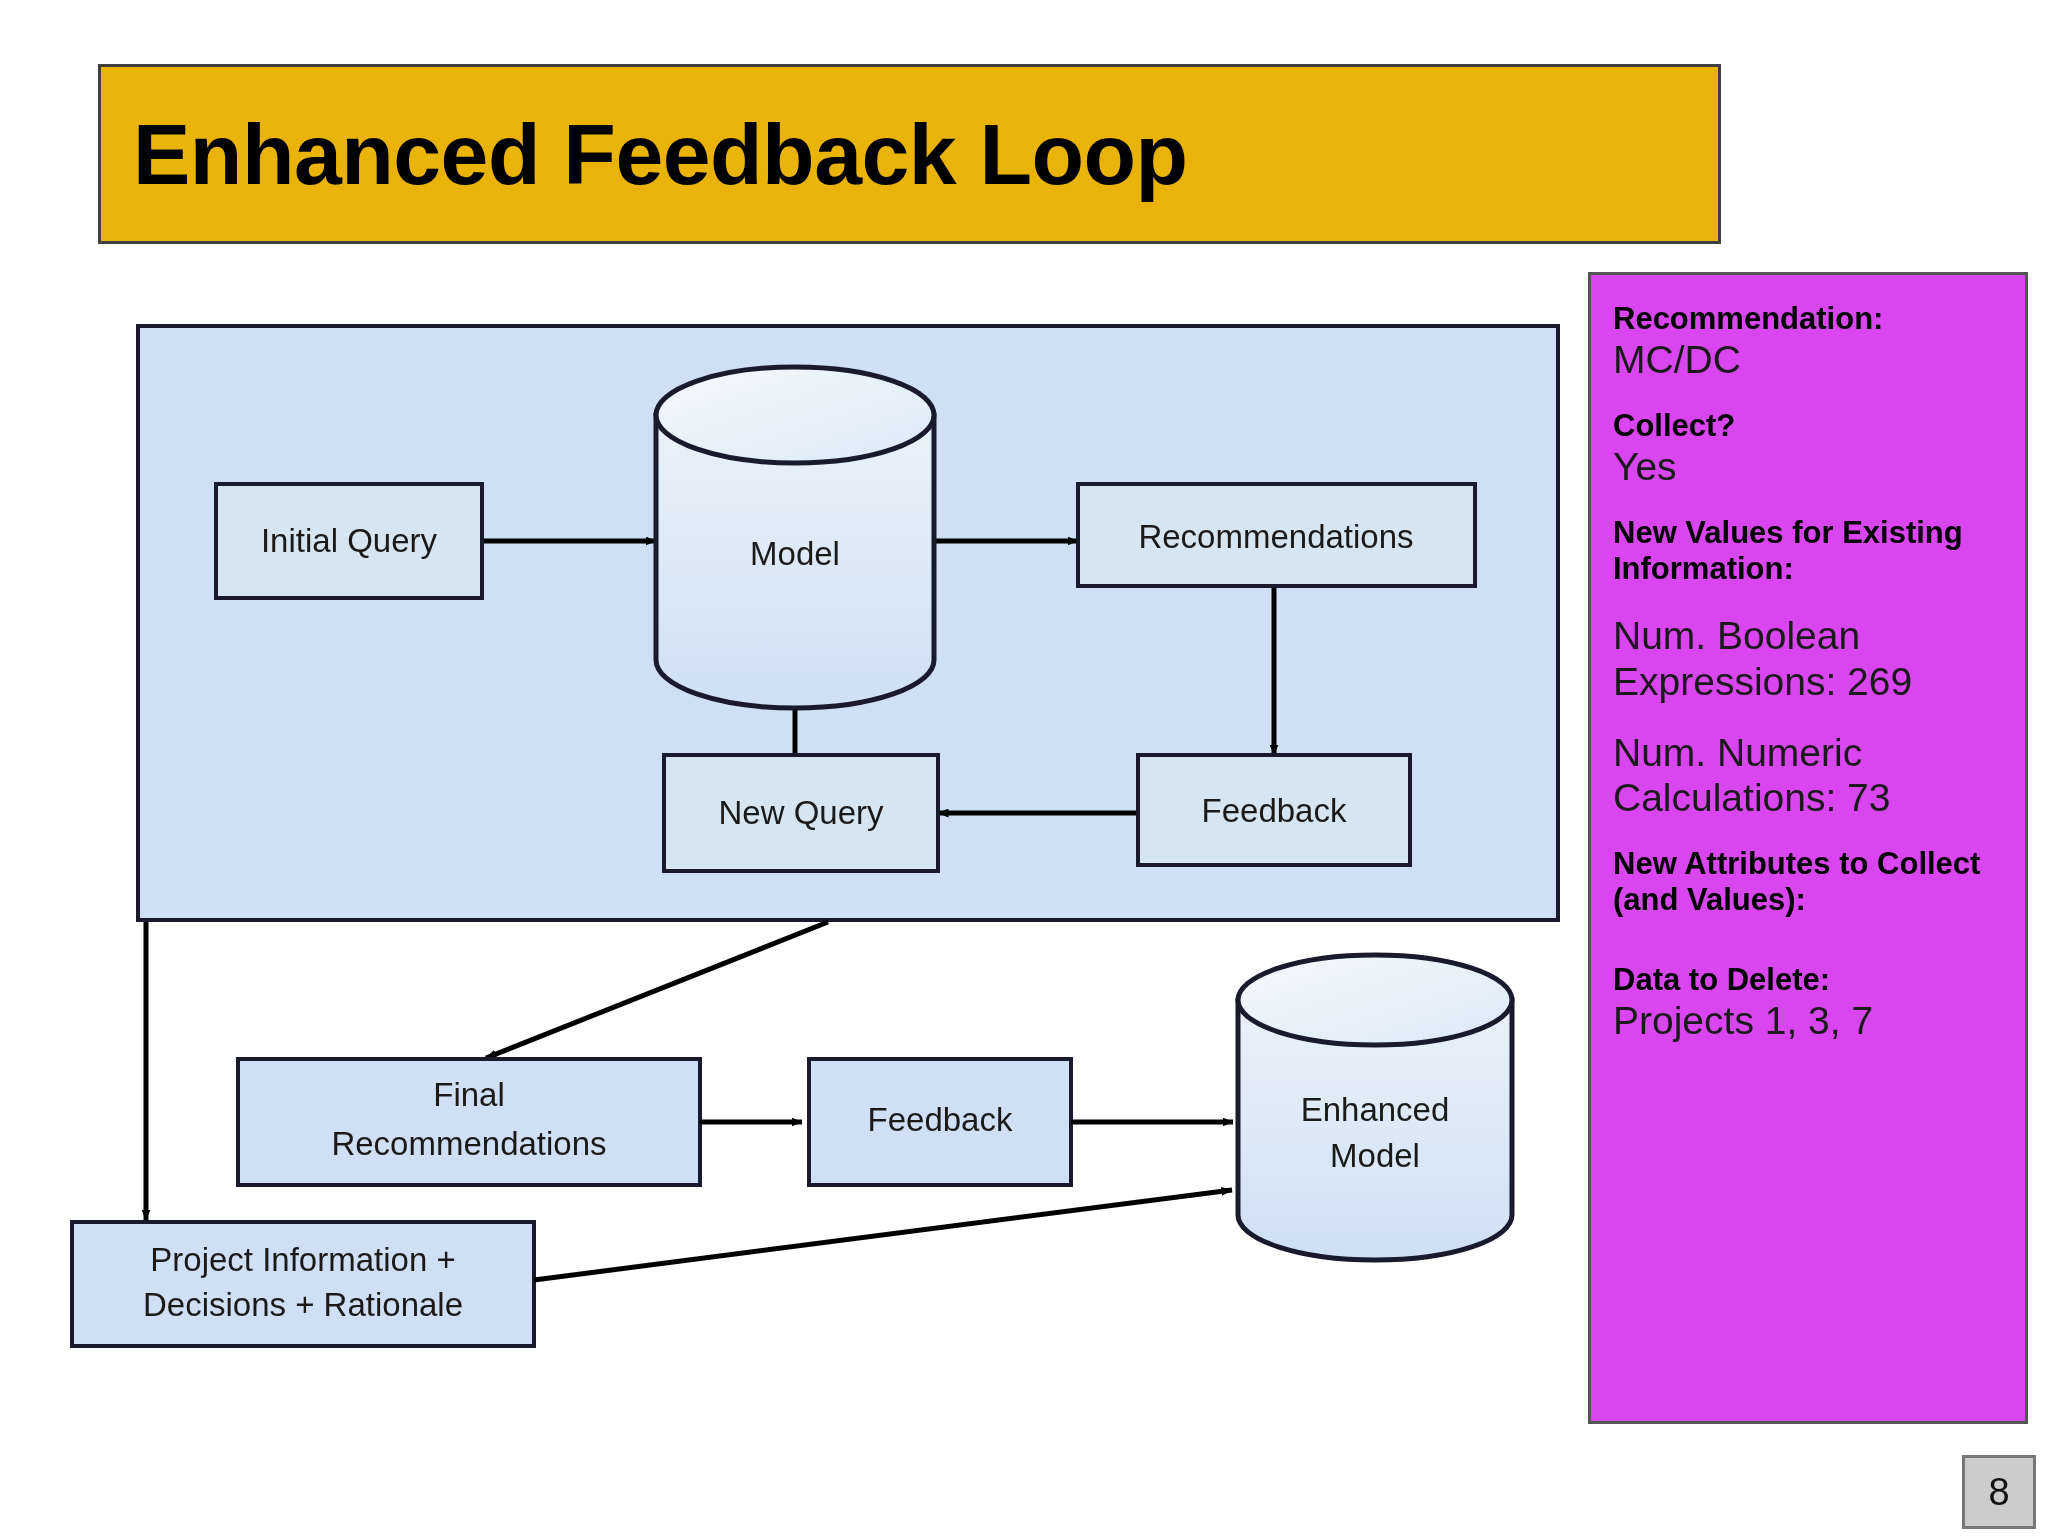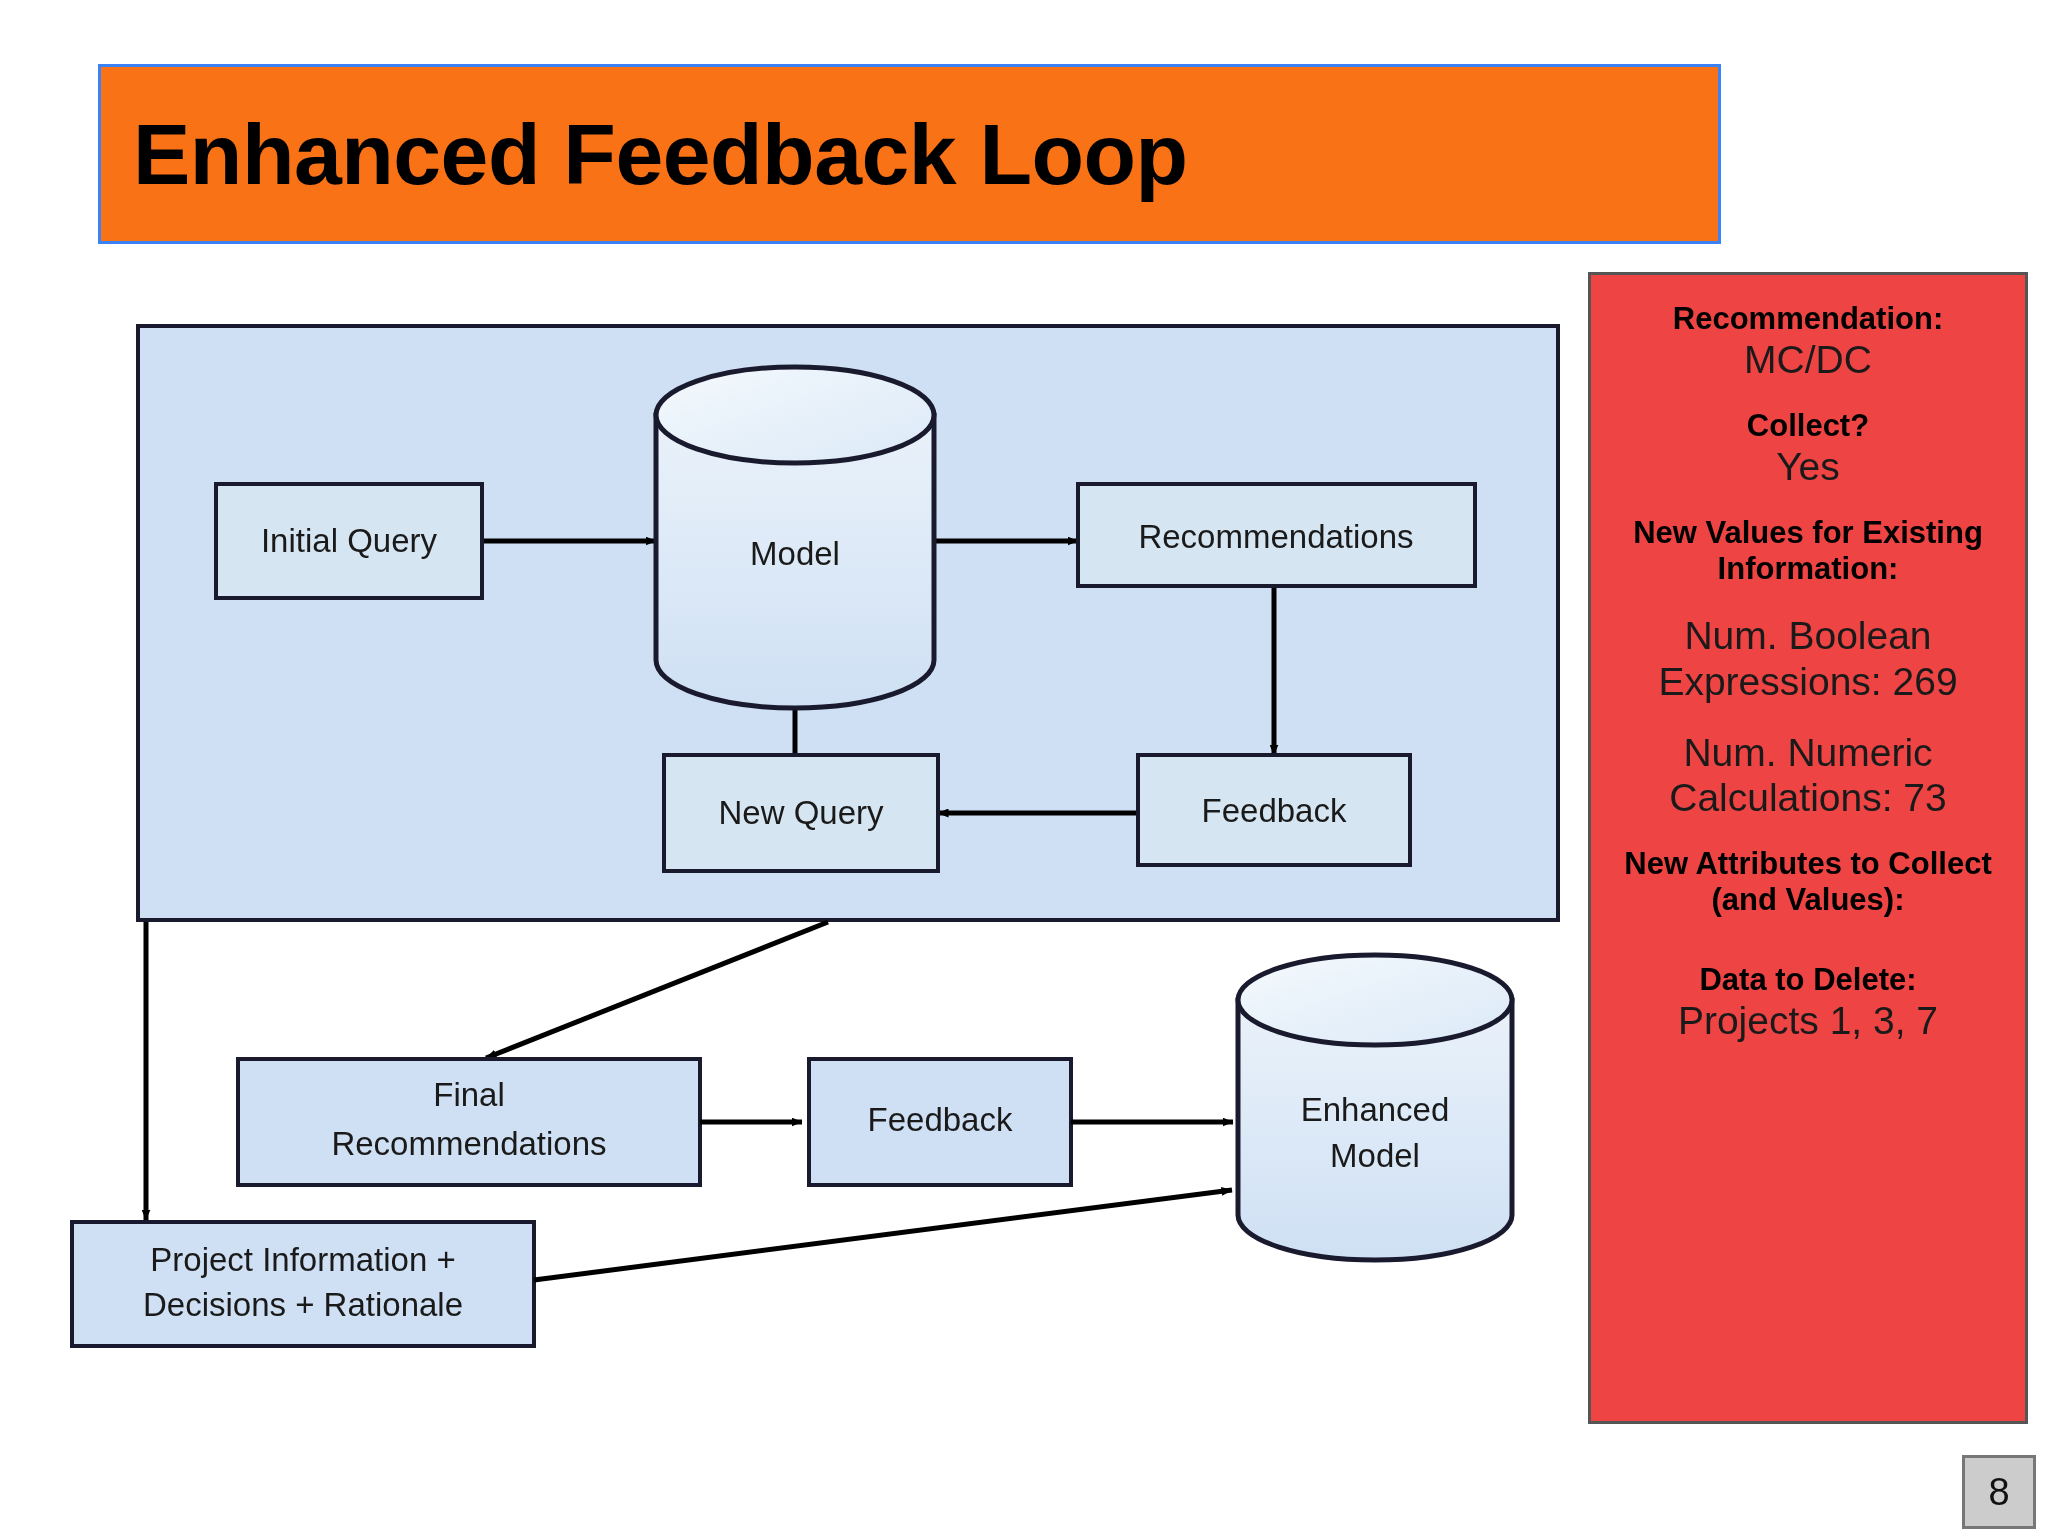--- a/index.html
+++ b/index.html
@@ -16,22 +16,22 @@
     color: #1a1a1a;
   }
 
   
   #title-banner {
     position: absolute;
     left: 98px;
     top: 64px;
     width: 1623px;
     height: 180px;
-    background: #f97316;
-    border: 3px solid #3b82f6;
+    background: #eab308;
+    border: 3px solid #404040;
     box-sizing: border-box;
     display: flex;
     align-items: center;
   }
   #title-text {
     font-size: 86px;
     font-weight: bold;
     letter-spacing: -0.5px;
     margin-left: 32px;
     color: #000000;
@@ -63,25 +63,24 @@
     dominant-baseline: middle;
   }
 
   
   #side-panel {
     position: absolute;
     left: 1588px;
     top: 272px;
     width: 440px;
     height: 1152px;
-    background: #ef4444;
+    background: #d946ef;
     border: 3px solid #555555;
     box-sizing: border-box;
     padding: 26px 22px 18px 22px;
-    text-align: center;
   }
   .panel-block {
     margin-bottom: 26px;
   }
   .panel-block:last-child { margin-bottom: 0; margin-top: 44px; }
   .panel-head {
     font-size: 31px;
     font-weight: bold;
     line-height: 1.16;
     color: #000000;

